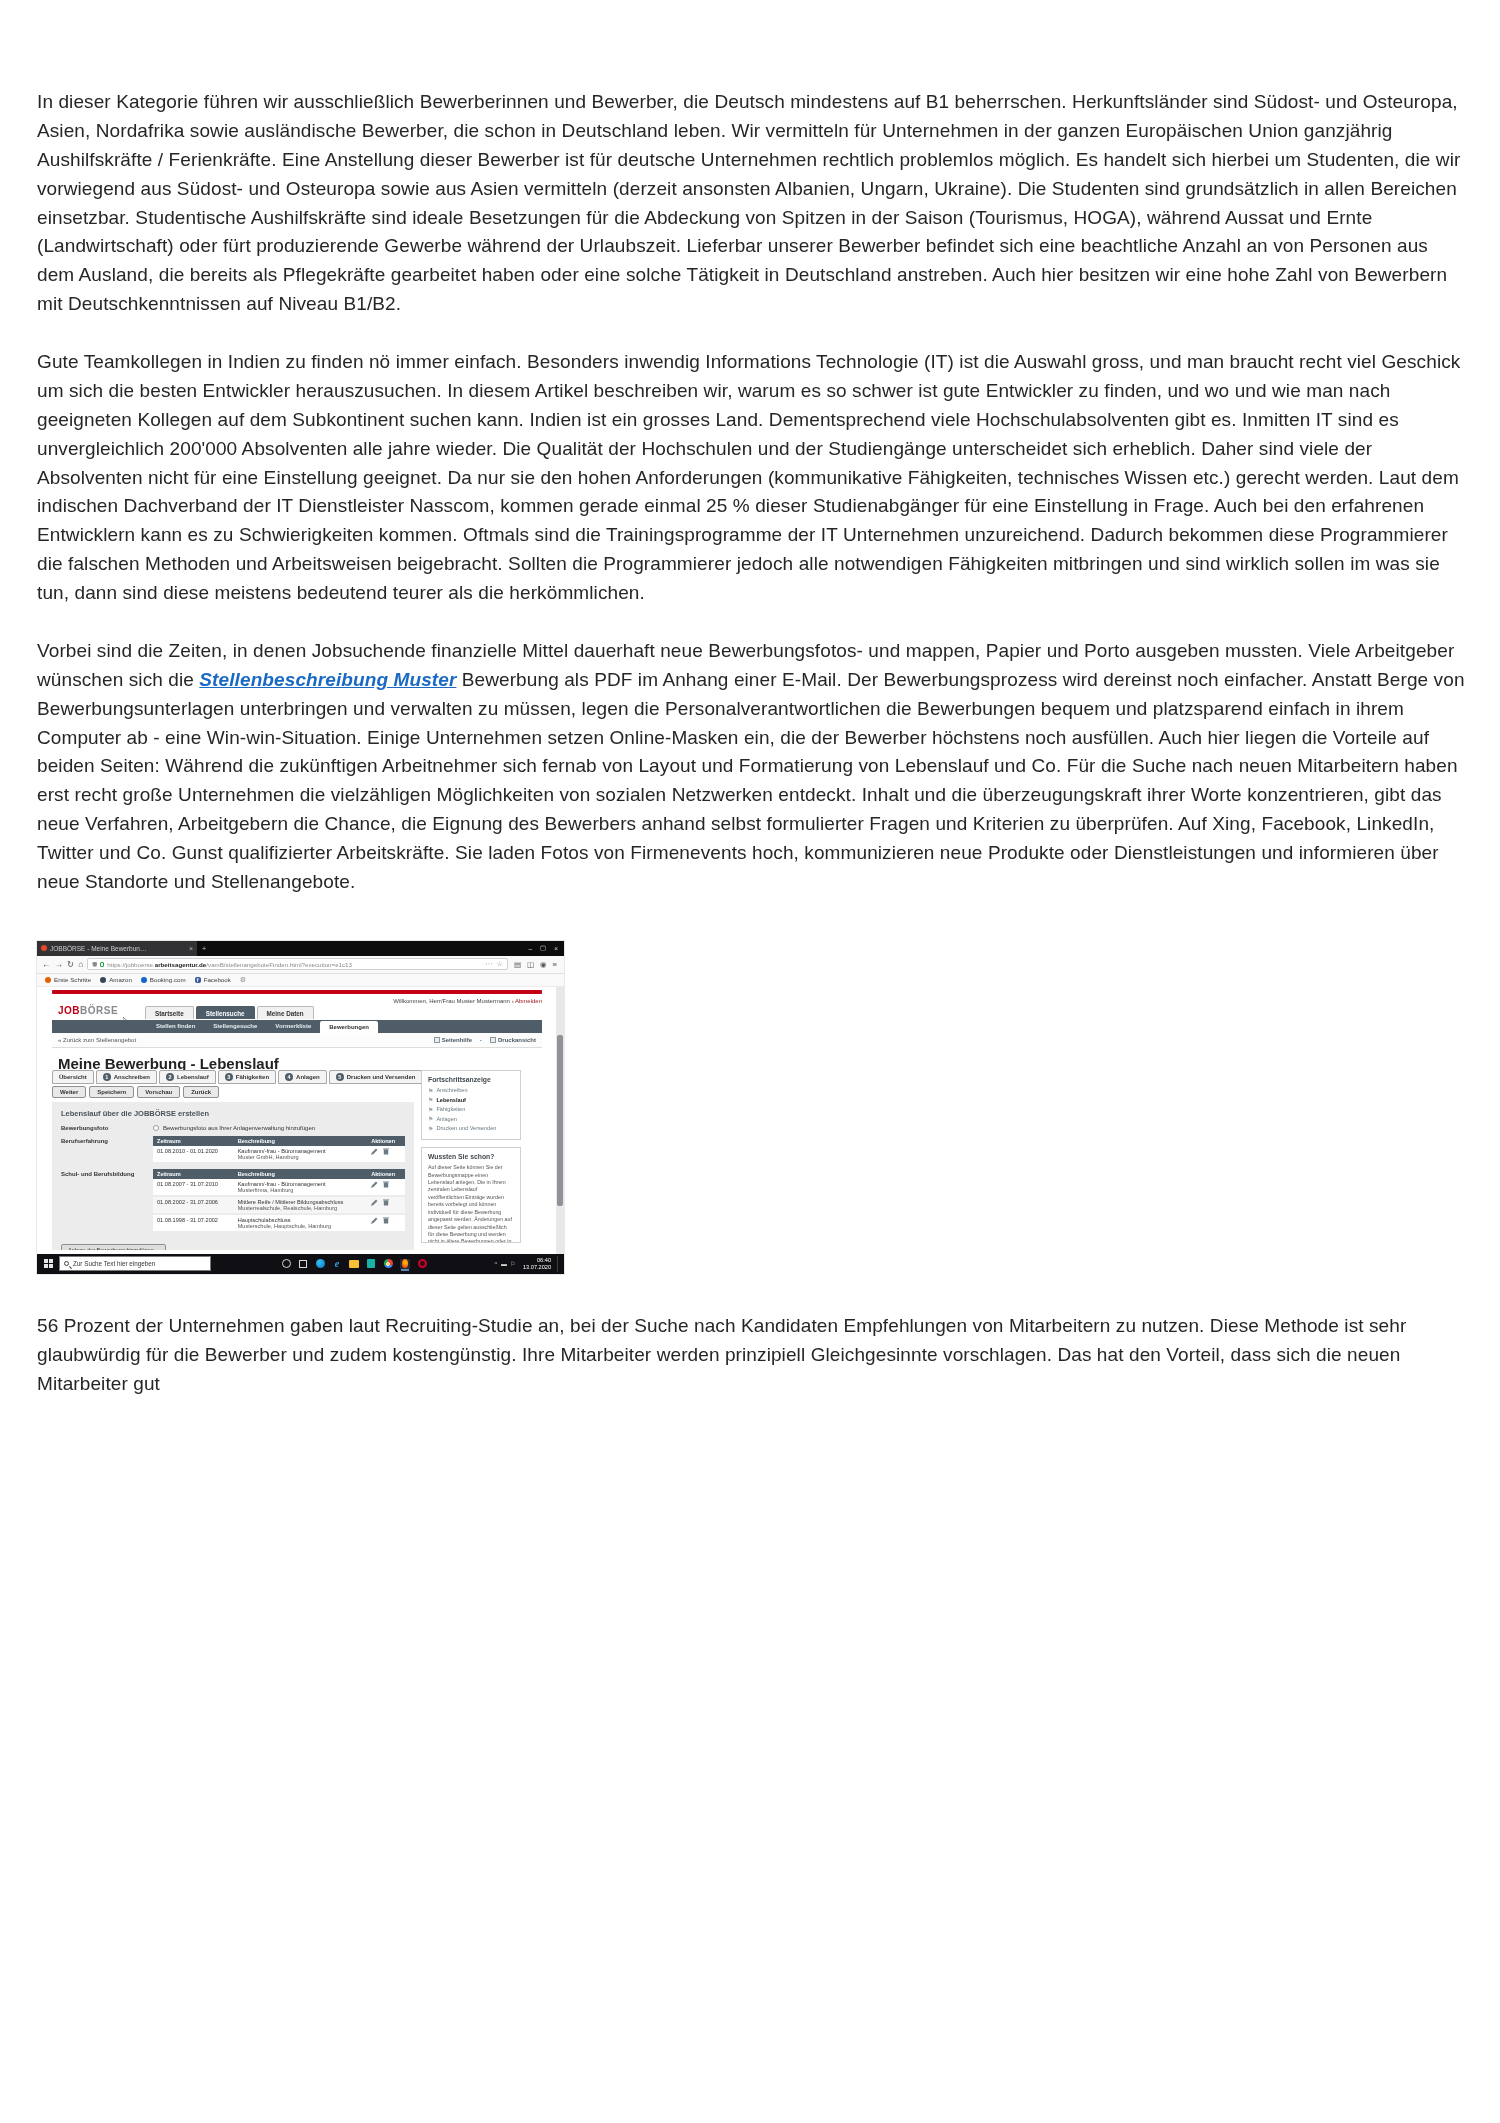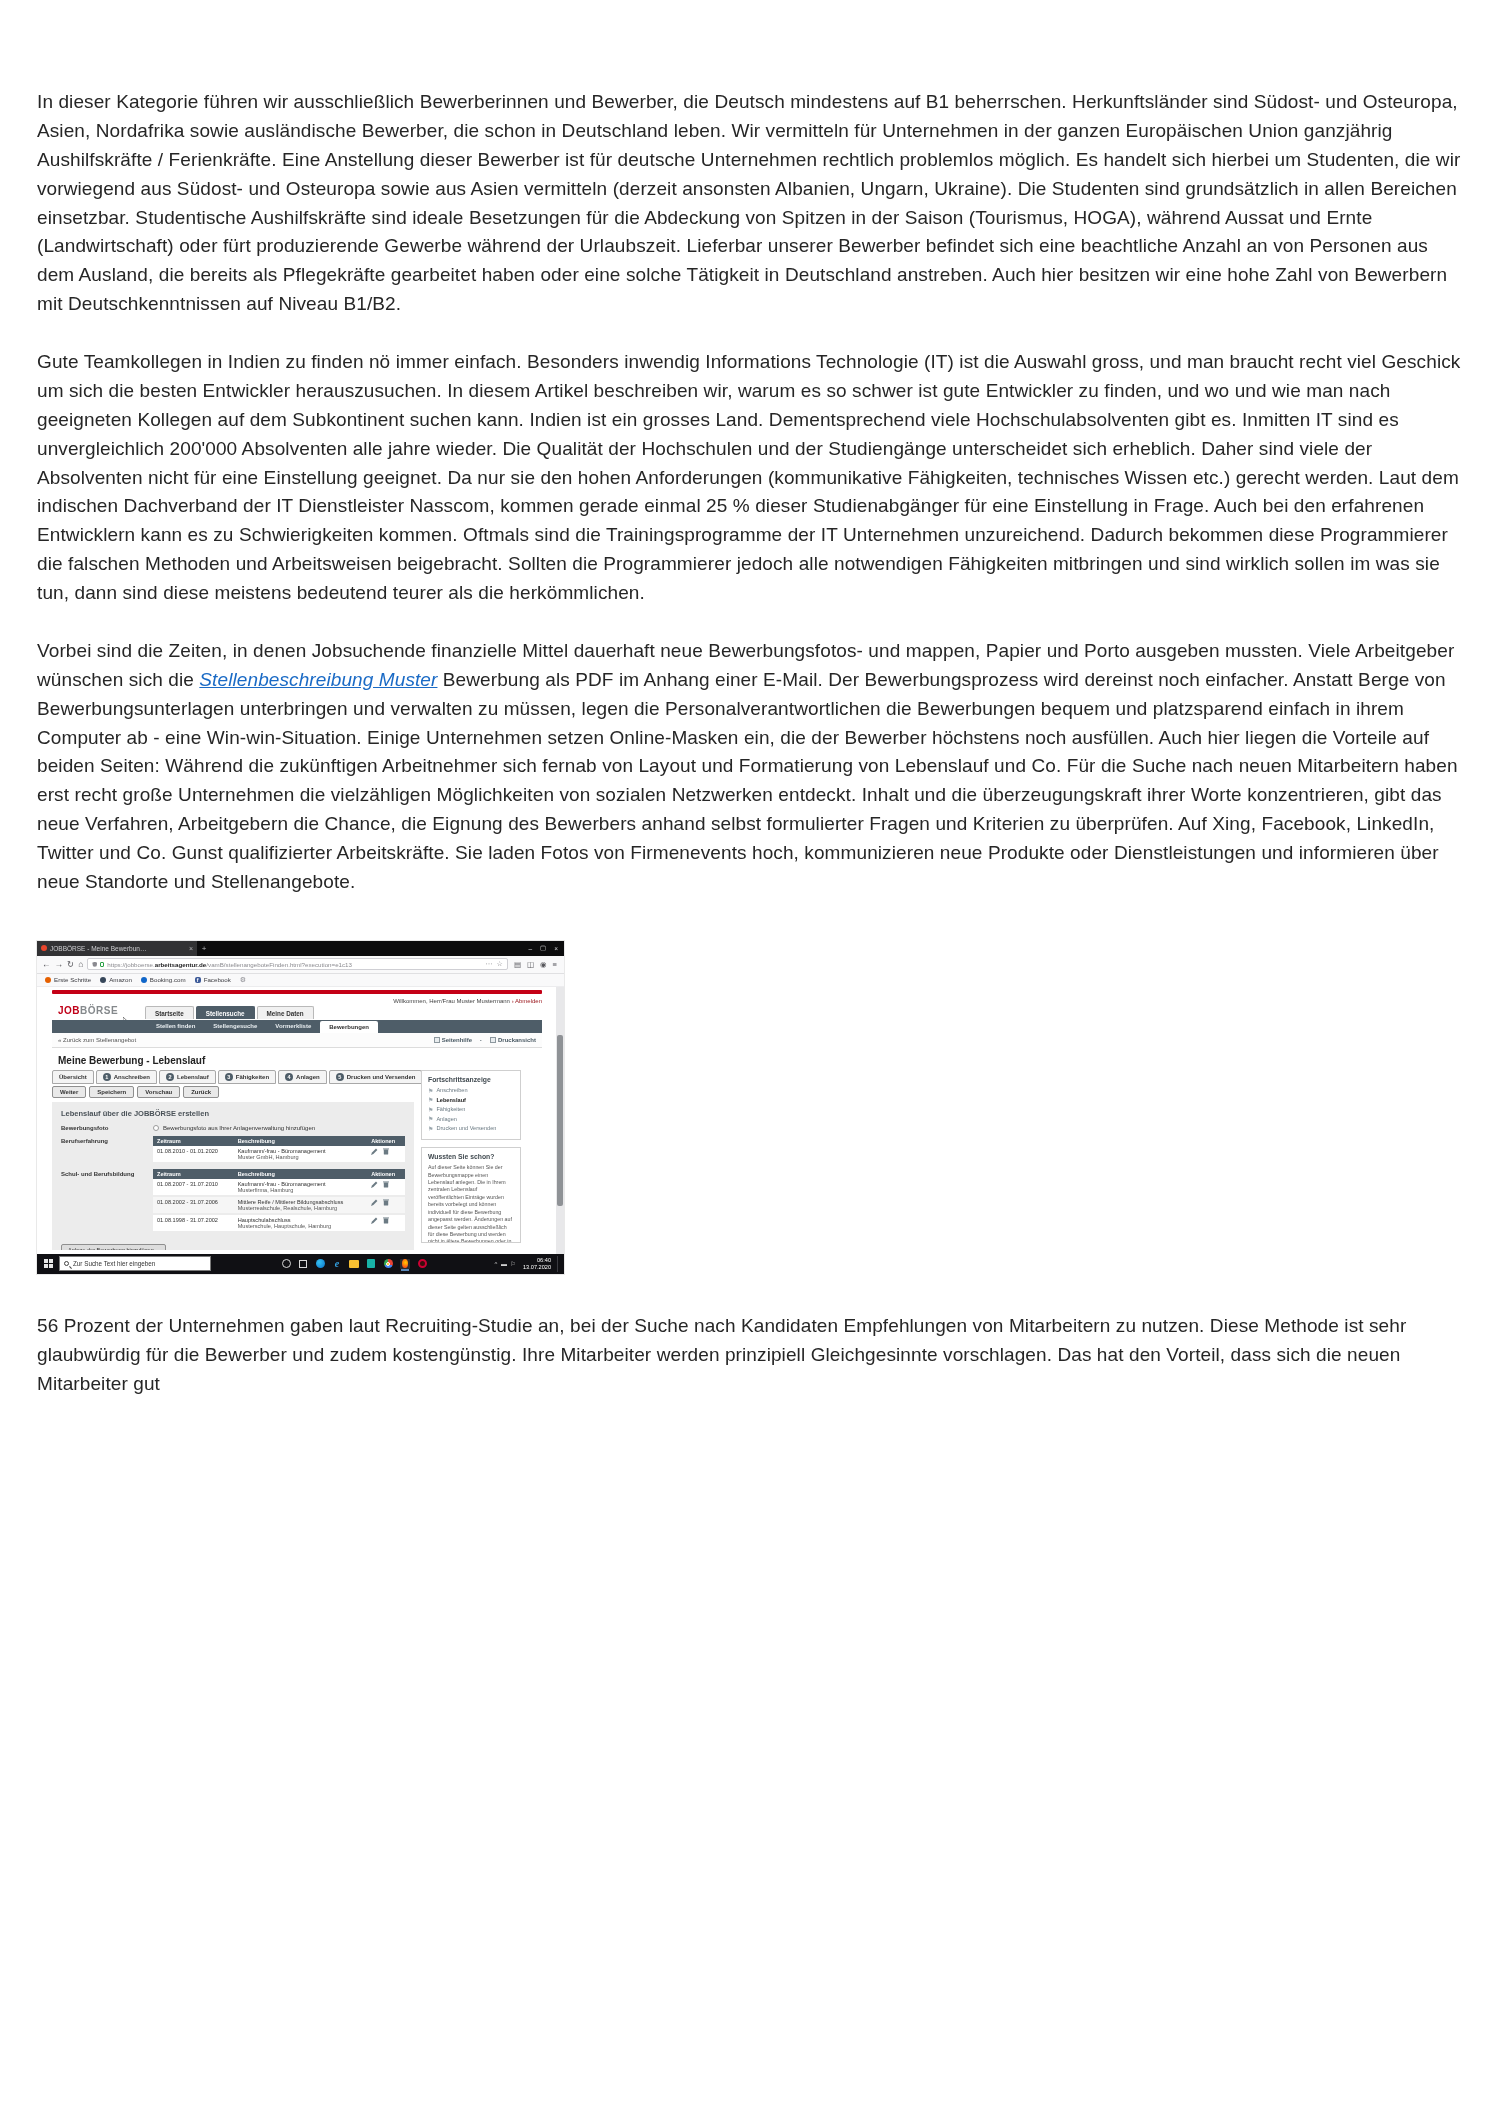--- a/index.html
+++ b/index.html
@@ -7,21 +7,21 @@
   body {
     width:1500px;
     font-family:"Liberation Sans","DejaVu Sans",sans-serif;
     color:#262626;
   }
   .doc { width:1432px; margin-left:37px; padding-top:88px; }
   .doc p {
     font-size:19px; line-height:1.52; margin-bottom:29px;
     color:#262626; letter-spacing:0.1px;
   }
-  .doc a.muster-link { color:#1a6ac5; font-style:italic; text-decoration:underline; }
+  .doc a.muster-link { color:#1a6ac5; font-style:italic; text-decoration:underline;font-weight:bold; }
 
   
   .shot {
     position:relative; width:527px; height:333px; margin:44px 0 38px 0;
     font-family:"Liberation Sans","DejaVu Sans",sans-serif;
     background:#ffffff; box-shadow:0 0 0 1px #e9e9e9;
     overflow:hidden;
   }
   
   .ff-titlebar { height:15px; background:#0c0c0d; display:flex; align-items:stretch; color:#cfcfd2; }
@@ -63,21 +63,21 @@
   .jb-maintab { font-size:6.3px; padding:3px 9px 2px; background:#f1f1f1; border:1px solid #b9b9b9; border-bottom:none; border-radius:2px 2px 0 0; color:#333; font-weight:bold; }
   .jb-maintab.active { background:#4e5d68; color:#fff; border-color:#4e5d68; }
   .jb-subnav { position:absolute; left:15px; right:22px; top:33px; height:13px; background:#4e5d68; display:flex; align-items:stretch; }
   .jb-subnav .spacer { width:95px; }
   .jb-subtab { font-size:6px; color:#e8edf0; font-weight:bold; display:flex; align-items:center; padding:0 9px; }
   .jb-subtab.active { background:#ffffff; color:#2f2f2f; margin-top:1px; border-radius:2px 2px 0 0; }
   .jb-crumbrow { position:absolute; left:15px; right:22px; top:46px; height:15px; background:#fcfcfc; border-bottom:1px solid #dcdcdc; display:flex; align-items:center; padding:0 6px; }
   .jb-crumb { font-size:6px; color:#555; }
   .jb-rightlinks { margin-left:auto; display:flex; gap:8px; font-size:6px; color:#4a5a64; font-weight:bold; align-items:center;}
   .mini-ic { display:inline-block; width:6px; height:6px; border:1px solid #8d989f; background:#e9edef; margin-right:2px; vertical-align:-1px; }
-  .jb-h1 { position:absolute; left:21px; top:68px; font-size:10px; font-weight:bold; color:#222; }
+  .jb-h1 { position:absolute; left:21px; top:68px; font-size:15px; font-weight:bold; color:#222; }
   .jb-wizard { position:absolute; left:15px; top:83px; display:flex; gap:2px; }
   .wiz-tab { display:flex; align-items:center; gap:3px; font-size:6px; font-weight:bold; color:#333; background:#f4f4f4; border:1px solid #a8a8a8; border-radius:2px 2px 0 0; padding:2px 6px; }
   .wiz-num { width:8px; height:8px; border-radius:50%; background:#4e5d68; color:#fff; font-size:5.5px; line-height:8px; text-align:center; font-weight:bold; }
   .jb-btnrow { position:absolute; left:15px; top:99px; display:flex; gap:3px; }
   .jb-btn { font-size:6px; font-weight:bold; color:#333; background:#e9e9e9; border:1px solid #8f8f8f; border-radius:2px; padding:2px 7px; }
   .jb-panel { position:absolute; left:15px; top:115px; width:362px; height:148px; background:#ececec; padding:7px 9px; overflow:hidden; }
   .jb-panel h2 { font-size:7.5px; color:#4a5258; margin-bottom:5px; font-weight:bold; }
   .panel-row { display:flex; margin-bottom:5px; }
   .panel-label { width:92px; flex:0 0 auto; font-size:6px; font-weight:bold; color:#333; padding-top:2px; }
   .panel-content { flex:1; }

